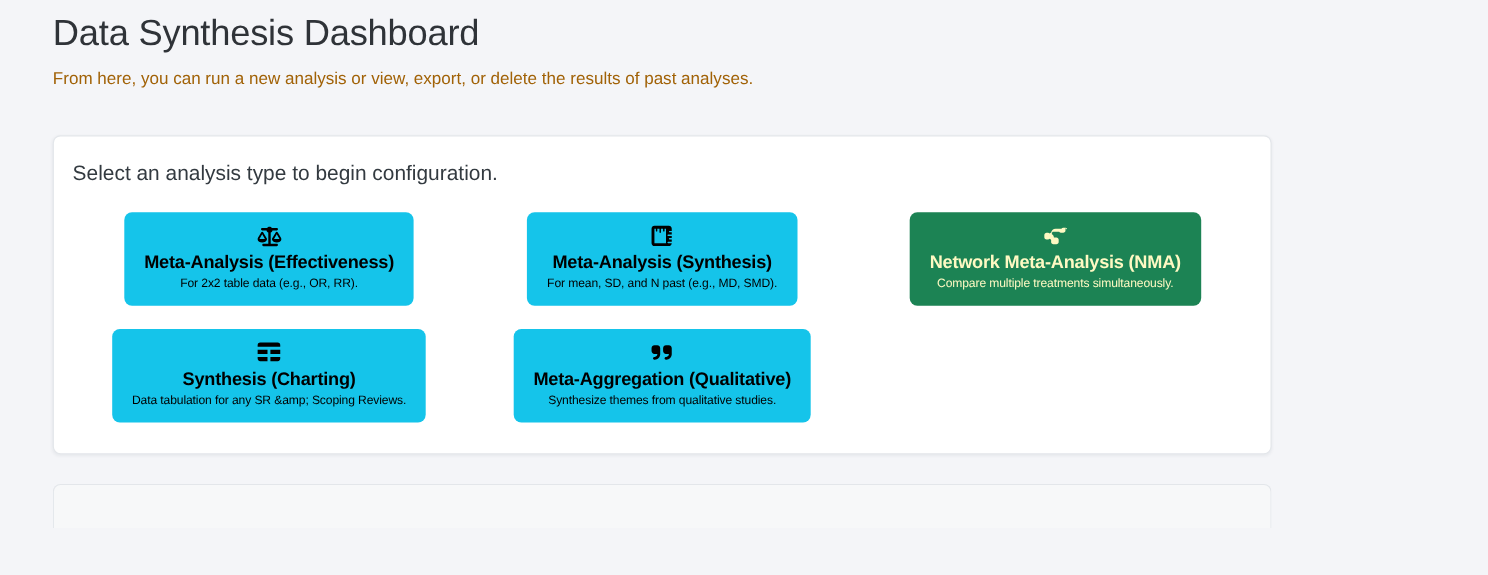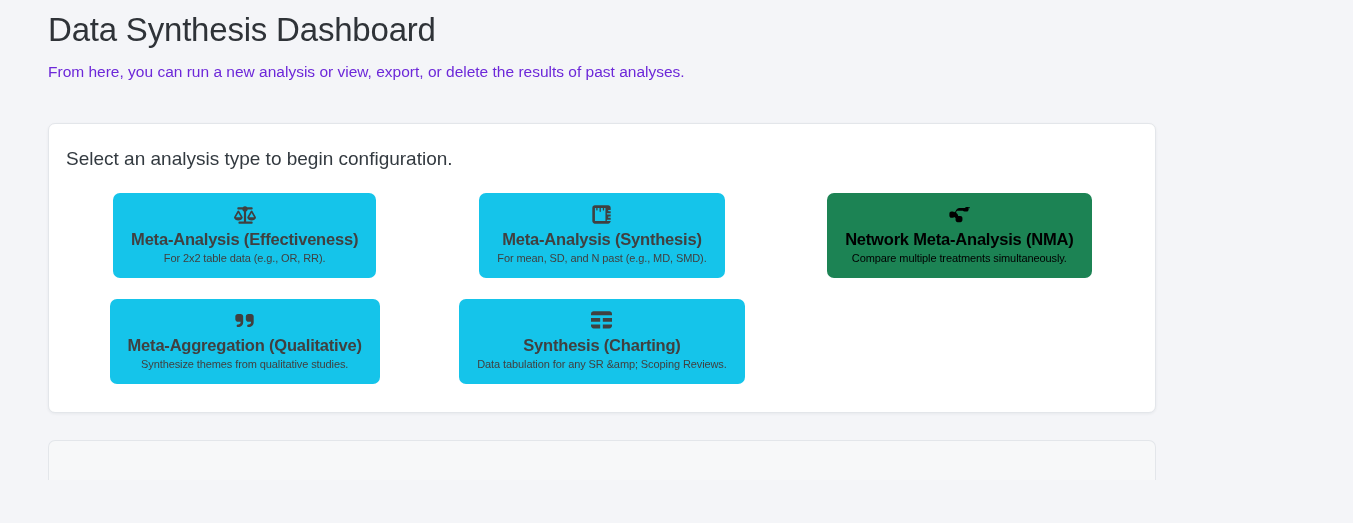--- a/index.html
+++ b/index.html
@@ -27,21 +27,21 @@
     font-size: 33px;
     font-weight: 400;
     color: #2f3338;
     margin: 0;
     padding-top: 9px;
     letter-spacing: -0.2px;
     line-height: 1.25;
   }
   .page-subtitle {
     font-size: 15.5px;
-    color: #6d28d9;
+    color: #a16207;
     margin: 0;
     padding-top: 11px;
     line-height: 1.4;
   }
 
   
   .card {
     margin-top: 40px;
     background: #ffffff;
     border: 1px solid #e3e6ea;
@@ -88,25 +88,25 @@
     border-radius: 7px;
     padding: 11px 18px 13px 18px;
     text-align: center;
     cursor: pointer;
     font-family: "Liberation Sans", sans-serif;
     line-height: 1.18;
     white-space: nowrap;
   }
   .tile.info {
     background: #15c4ea;
-    color: #404040;
+    color: #000000;
   }
   .tile.success {
     background: #1c8354;
-    color: #000000;
+    color: #fef9c3;
   }
   .tile-icon {
     display: block;
     height: 22px;
     margin-bottom: 4px;
   }
   .tile-icon svg { display: inline-block; vertical-align: top; }
   .tile-title {
     display: block;
     font-size: 16.5px;
@@ -182,38 +182,38 @@
               </svg>
             </span>
             <span class="tile-title">Network Meta-Analysis (NMA)</span>
             <span class="tile-desc">Compare multiple treatments simultaneously.</span>
           </button>
         </div>
 
         <div class="tile-cell">
           <button class="tile info">
             <span class="tile-icon">
+              <svg width="21" height="21" viewBox="0 0 512 512" fill="currentColor" aria-hidden="true">
+                <path d="M64 32C28.7 32 0 60.7 0 96v32H512V96c0-35.3-28.7-64-64-64H64zM512 192H288v96H512V192zM512 352H288v96H448c35.3 0 64-28.7 64-64V352zM224 448V352H0v32c0 35.3 28.7 64 64 64H224zM0 288H224V192H0v96z"></path>
+              </svg>
+            </span>
+            <span class="tile-title">Synthesis (Charting)</span>
+            <span class="tile-desc">Data tabulation for any SR &amp;amp; Scoping Reviews.</span>
+          </button>
+        </div>
+
+        <div class="tile-cell">
+          <button class="tile info">
+            <span class="tile-icon">
               <svg width="21" height="21" viewBox="0 0 448 512" fill="currentColor" aria-hidden="true">
                 <path d="M448 296c0 66.3-53.7 120-120 120h-8c-17.7 0-32-14.3-32-32s14.3-32 32-32h8c30.9 0 56-25.1 56-56v-8H320c-35.3 0-64-28.7-64-64V160c0-35.3 28.7-64 64-64h64c35.3 0 64 28.7 64 64v32 32 72zm-256 0c0 66.3-53.7 120-120 120H64c-17.7 0-32-14.3-32-32s14.3-32 32-32h8c30.9 0 56-25.1 56-56v-8H64c-35.3 0-64-28.7-64-64V160c0-35.3 28.7-64 64-64h64c35.3 0 64 28.7 64 64v32 32 72z"></path>
               </svg>
             </span>
             <span class="tile-title">Meta-Aggregation (Qualitative)</span>
             <span class="tile-desc">Synthesize themes from qualitative studies.</span>
-          </button>
-        </div>
-
-        <div class="tile-cell">
-          <button class="tile info">
-            <span class="tile-icon">
-              <svg width="21" height="21" viewBox="0 0 512 512" fill="currentColor" aria-hidden="true">
-                <path d="M64 32C28.7 32 0 60.7 0 96v32H512V96c0-35.3-28.7-64-64-64H64zM512 192H288v96H512V192zM512 352H288v96H448c35.3 0 64-28.7 64-64V352zM224 448V352H0v32c0 35.3 28.7 64 64 64H224zM0 288H224V192H0v96z"></path>
-              </svg>
-            </span>
-            <span class="tile-title">Synthesis (Charting)</span>
-            <span class="tile-desc">Data tabulation for any SR &amp;amp; Scoping Reviews.</span>
           </button>
         </div>
 
       </div>
     </div>
   </section>
 
   <div class="card-next"></div>
 
 </div>

